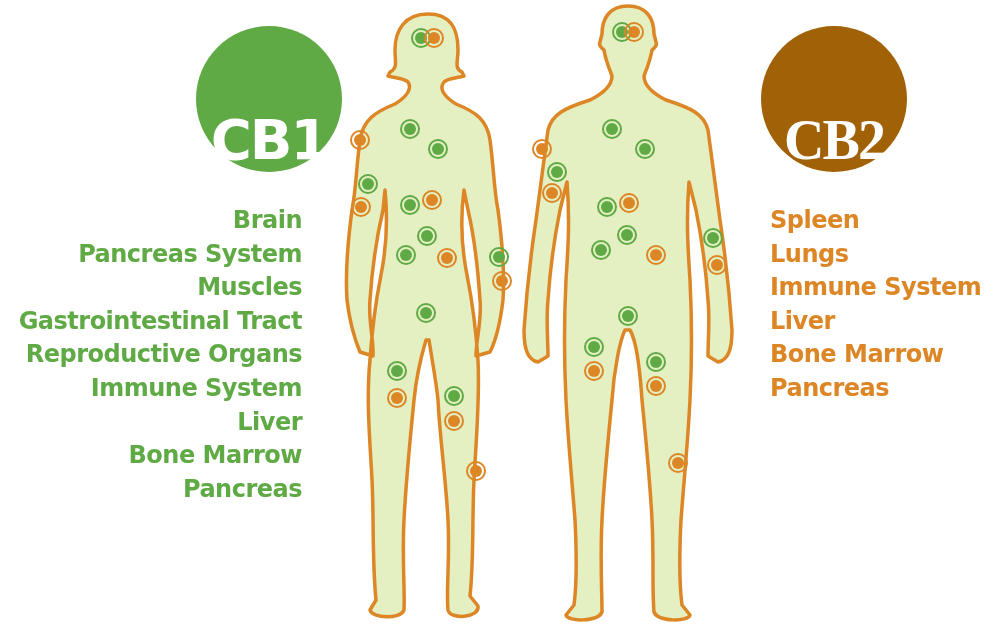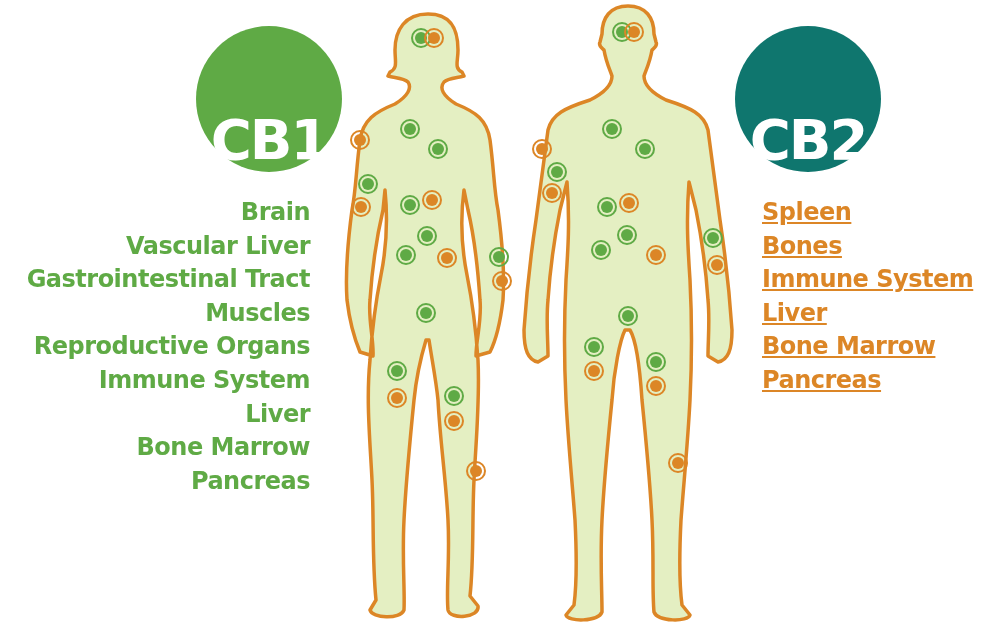--- a/index.html
+++ b/index.html
@@ -1,49 +1,49 @@
 <!DOCTYPE html>
 <html><head>
 <meta charset="utf-8">
 <style>
   html, body { margin:0; padding:0; background:#ffffff; }
   body { width:1000px; height:640px; position:relative; overflow:hidden; font-family:"DejaVu Sans", sans-serif; }
   .badge { position:absolute; border-radius:50%; display:flex; align-items:flex-end; justify-content:center; color:#fff; font-weight:bold; font-size:56px; letter-spacing:-2px; }
   .cb1 { left:196px; top:26px; width:146px; height:146px; background:#5faa45; }
-  .cb2 { left:735px; top:26px; width:146px; height:146px; background:#0f766e; }
-  .list { position:absolute; margin:4px; padding:0; list-style:none; font-weight:bold; font-size:24px; line-height:33.6px; letter-spacing:-0.5px; }
+  .cb2 { left:761px; top:26px; width:146px; height:146px; background:#a16207;font-family:Liberation Serif, serif; }
+  .list { position:absolute; margin:12px; padding:0; list-style:none; font-weight:bold; font-size:24px; line-height:33.6px; letter-spacing:-0.5px; }
   .list-cb1 { right:686px; top:192px; text-align:right; color:#5faa45; }
-  .list-cb2 { left:758px; top:192px; text-align:left; color:#dc8626;text-decoration:underline; }
+  .list-cb2 { left:758px; top:192px; text-align:left; color:#dc8626; }
   .figures { position:absolute; left:0; top:0; }
 </style>
 </head>
 <body>
 
 <div class="badge cb1">
     <span>CB1</span>
   </div>
 <div class="badge cb2">
     <span>CB2</span>
   </div>
 
 <ul class="list list-cb1">
   <li>Brain</li>
-  <li>Vascular Liver</li>
+  <li>Pancreas System</li>
+  <li>Muscles</li>
   <li>Gastrointestinal Tract</li>
-  <li>Muscles</li>
   <li>Reproductive Organs</li>
   <li>Immune System</li>
   <li>Liver</li>
   <li>Bone Marrow</li>
   <li>Pancreas</li>
 </ul>
 
 <ul class="list list-cb2">
   <li>Spleen</li>
-  <li>Bones</li>
+  <li>Lungs</li>
   <li>Immune System</li>
   <li>Liver</li>
   <li>Bone Marrow</li>
   <li>Pancreas</li>
 </ul>
 
 <svg class="figures" width="1000" height="640" viewBox="0 0 1000 640">
   <defs>
     <g id="gdot">
         <circle r="9" fill="none" stroke="#5faa45" stroke-width="2"></circle>

